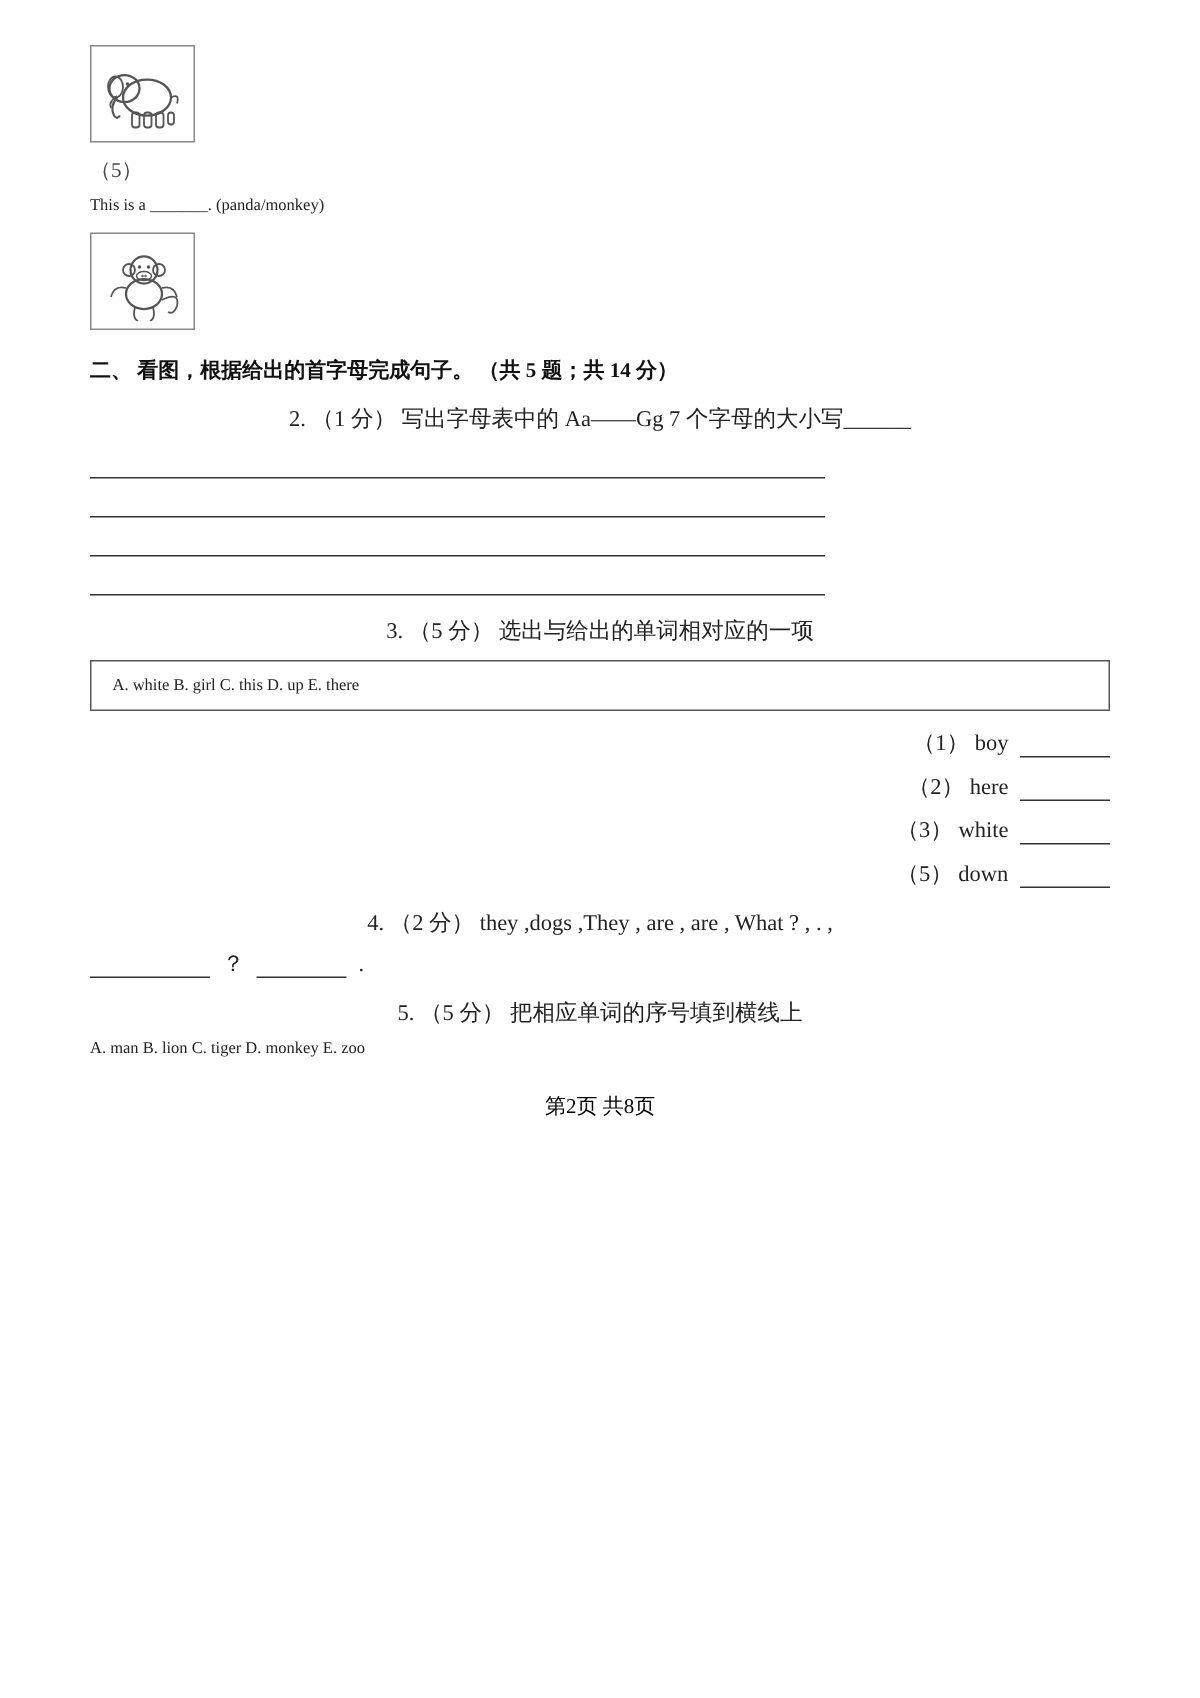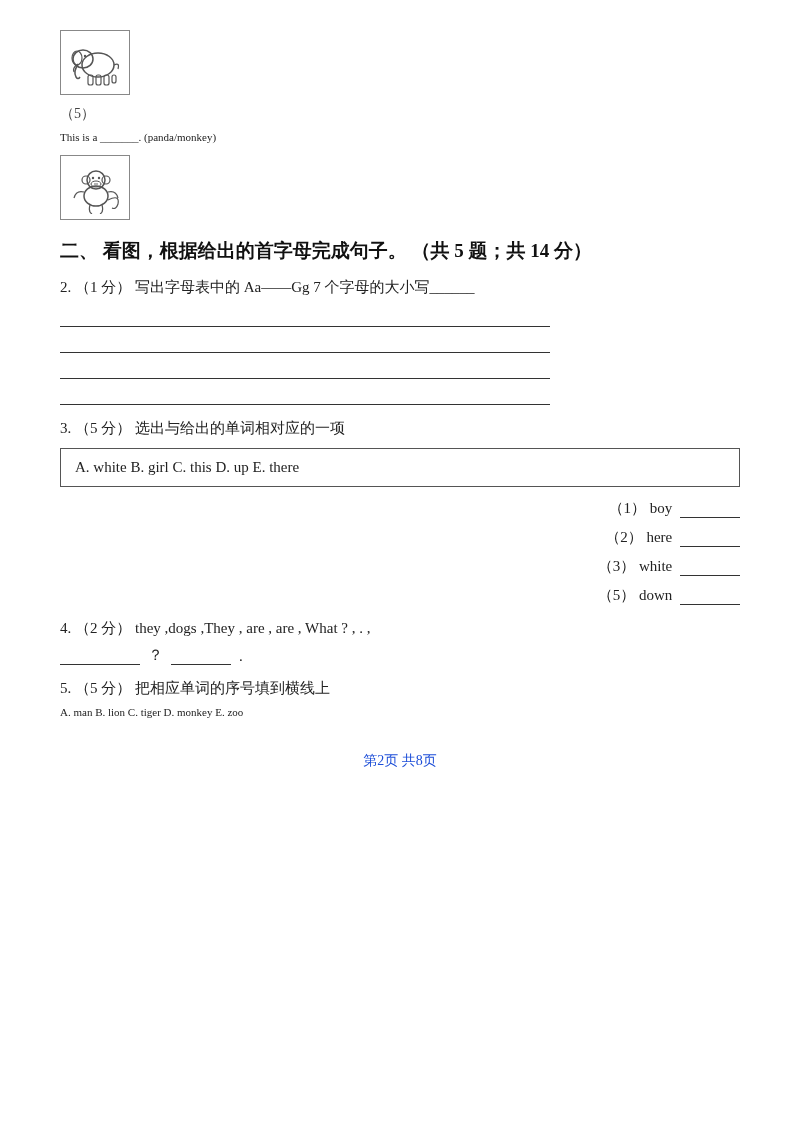--- a/index.html
+++ b/index.html
@@ -37,50 +37,51 @@
       font-size: 14px;
       color: #444;
       margin: 8px 0 6px 0;
     }
     .fill-sentence {
       font-size: 11px;
       color: #222;
       margin: 8px 0 12px 0;
     }
     .section-title {
-      font-size: 19px;
+      font-size: 14px;
       font-weight: bold;
       color: #111;
       margin: 18px 0 14px 0;
       display: flex;
       align-items: flex-start;
       gap: 6px;
     }
     .question-block {
       margin-bottom: 14px;
     }
     .question-header {
       font-size: 15px;
       color: #222;
       margin-bottom: 6px;
+      text-align: center;
     }
     .writing-lines {
       margin: 8px 0 14px 0;
     }
     .writing-line {
       border-bottom: 1.5px solid #333;
       height: 22px;
       width: 490px;
       margin-bottom: 4px;
     }
     .options-box {
       border: 1.5px solid #555;
       padding: 10px 14px;
       margin: 10px 0 12px 0;
-      font-size: 15px;
+      font-size: 11px;
       color: #222;
       width: 100%;
     }
     .fill-item {
       font-size: 15px;
       color: #222;
       margin: 10px 0 4px 16px;
       text-align: right;
     }
     .fill-blank {
@@ -108,22 +109,22 @@
     .answer-blank-medium {
       display: inline-block;
       border-bottom: 1.2px solid #333;
       width: 60px;
       height: 16px;
       vertical-align: bottom;
     }
     .page-footer {
       text-align: center;
       font-size: 14px;
-      color: #1d4ed8;
-      margin-top: 34px;
+      color: #000000;
+      margin-top: 24px;
     }
   </style>
 </head>
 <body>
 
 <div class="page-content">
 
   <div class="animal-image">
     <svg class="animal-svg" viewBox="0 0 55 52" xmlns="http://www.w3.org/2000/svg">
 

